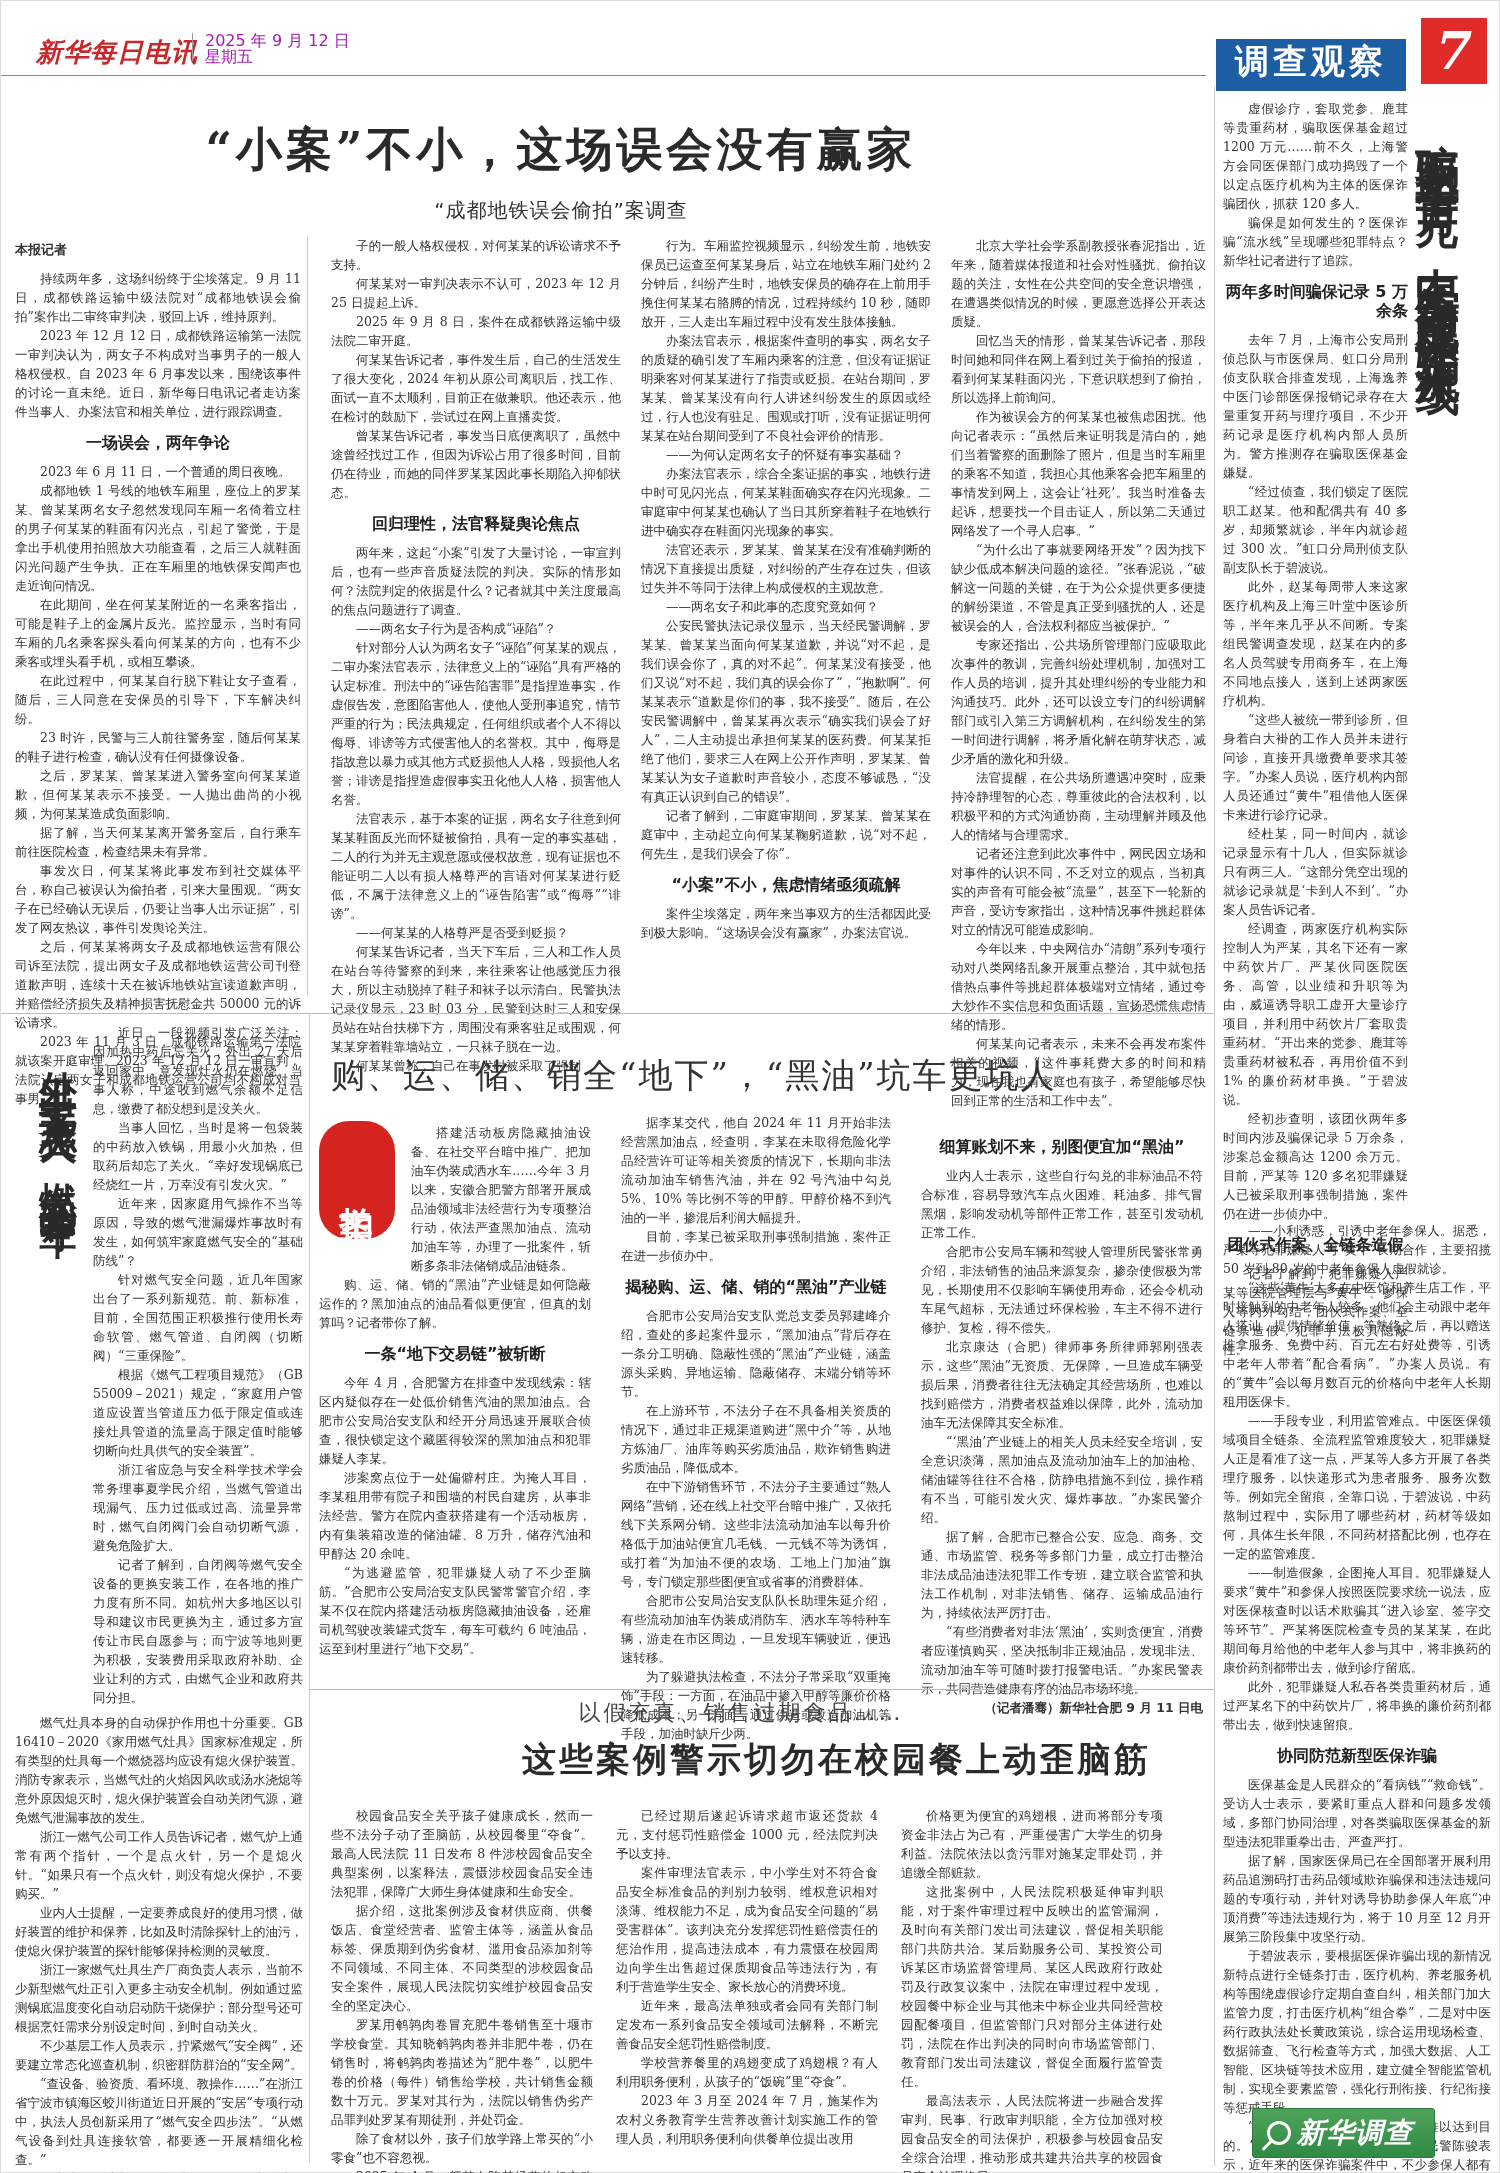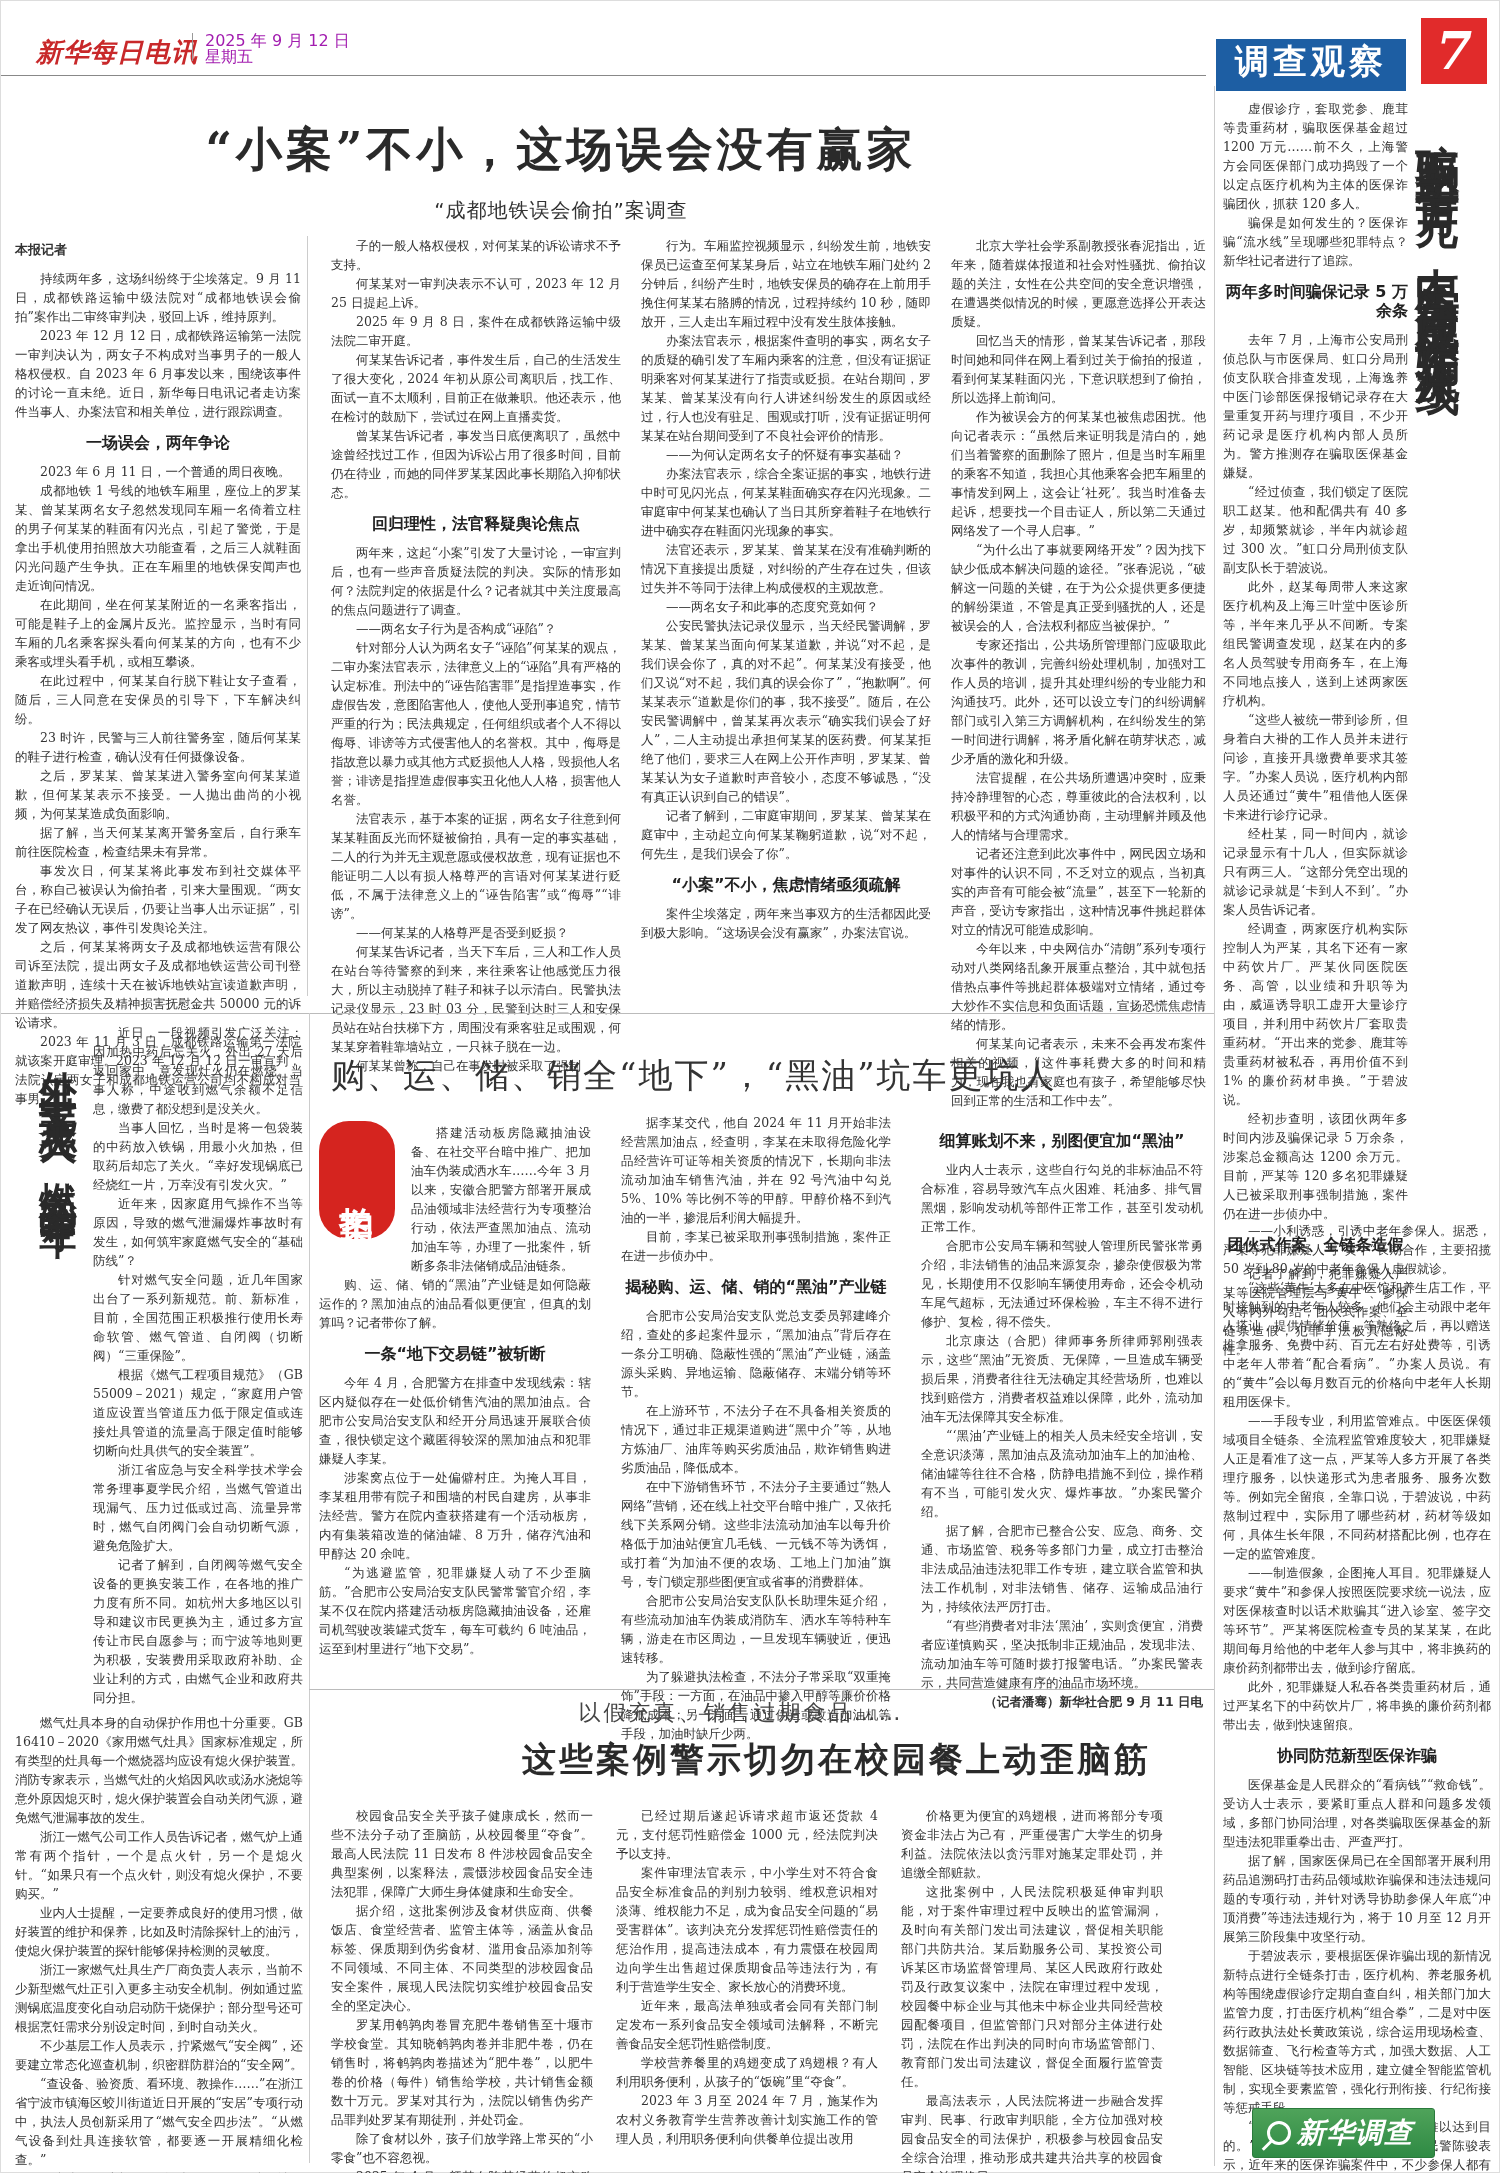--- a/index.html
+++ b/index.html
@@ -197,21 +197,21 @@
     <p>据李某交代，他自 2024 年 11 月开始非法经营黑加油点，经查明，李某在未取得危险化学品经营许可证等相关资质的情况下，长期向非法流动加油车销售汽油，并在 92 号汽油中勾兑 5%、10% 等比例不等的甲醇。甲醇价格不到汽油的一半，掺混后利润大幅提升。</p>
     <p>目前，李某已被采取刑事强制措施，案件正在进一步侦办中。</p>
     <div class="sub">揭秘购、运、储、销的“黑油”产业链</div>
     <p>合肥市公安局治安支队党总支委员郭建峰介绍，查处的多起案件显示，“黑加油点”背后存在一条分工明确、隐蔽性强的“黑油”产业链，涵盖源头采购、异地运输、隐蔽储存、末端分销等环节。</p>
     <p>在上游环节，不法分子在不具备相关资质的情况下，通过非正规渠道购进“黑中介”等，从地方炼油厂、油库等购买劣质油品，欺诈销售购进劣质油品，降低成本。</p>
     <p>在中下游销售环节，不法分子主要通过“熟人网络”营销，还在线上社交平台暗中推广，又依托线下关系网分销。这些非法流动加油车以每升价格低于加油站便宜几毛钱、一元钱不等为诱饵，或打着“为加油不便的农场、工地上门加油”旗号，专门锁定那些图便宜或省事的消费群体。</p>
     <p>合肥市公安局治安支队队长助理朱延介绍，有些流动加油车伪装成消防车、洒水车等特种车辆，游走在市区周边，一旦发现车辆驶近，便迅速转移。</p>
     <p>为了躲避执法检查，不法分子常采取“双重掩饰”手段：一方面，在油品中掺入甲醇等廉价价格降低成本；另一方面，通过伪造或改造加油机等手段，加油时缺斤少两。</p>
   </div>
   <div class="col" style="left:920px; top:1122px; width:282px;">
-    <div class="sub" style="margin-top:8px;">细算账划不来，别图便宜加“黑油”</div>
+    <div class="sub" style="margin-top:14px;">细算账划不来，别图便宜加“黑油”</div>
     <p>业内人士表示，这些自行勾兑的非标油品不符合标准，容易导致汽车点火困难、耗油多、排气冒黑烟，影响发动机等部件正常工作，甚至引发动机正常工作。</p>
     <p>合肥市公安局车辆和驾驶人管理所民警张常勇介绍，非法销售的油品来源复杂，掺杂使假极为常见，长期使用不仅影响车辆使用寿命，还会令机动车尾气超标，无法通过环保检验，车主不得不进行修护、复检，得不偿失。</p>
     <p>北京康达（合肥）律师事务所律师郭刚强表示，这些“黑油”无资质、无保障，一旦造成车辆受损后果，消费者往往无法确定其经营场所，也难以找到赔偿方，消费者权益难以保障，此外，流动加油车无法保障其安全标准。</p>
     <p>“‘黑油’产业链上的相关人员未经安全培训，安全意识淡薄，黑加油点及流动加油车上的加油枪、储油罐等往往不合格，防静电措施不到位，操作稍有不当，可能引发火灾、爆炸事故。”办案民警介绍。</p>
     <p>据了解，合肥市已整合公安、应急、商务、交通、市场监管、税务等多部门力量，成立打击整治非法成品油违法犯罪工作专班，建立联合监管和执法工作机制，对非法销售、储存、运输成品油行为，持续依法严厉打击。</p>
     <p>“有些消费者对非法‘黑油’，实则贪便宜，消费者应谨慎购买，坚决抵制非正规油品，发现非法、流动加油车等可随时拨打报警电话。”办案民警表示，共同营造健康有序的油品市场环境。</p>
     <div class="sig">（记者潘骞）新华社合肥 9 月 11 日电</div>
   </div>
 
   <div class="hsep" style="left:308px; top:1688px; width:905px;"></div>

